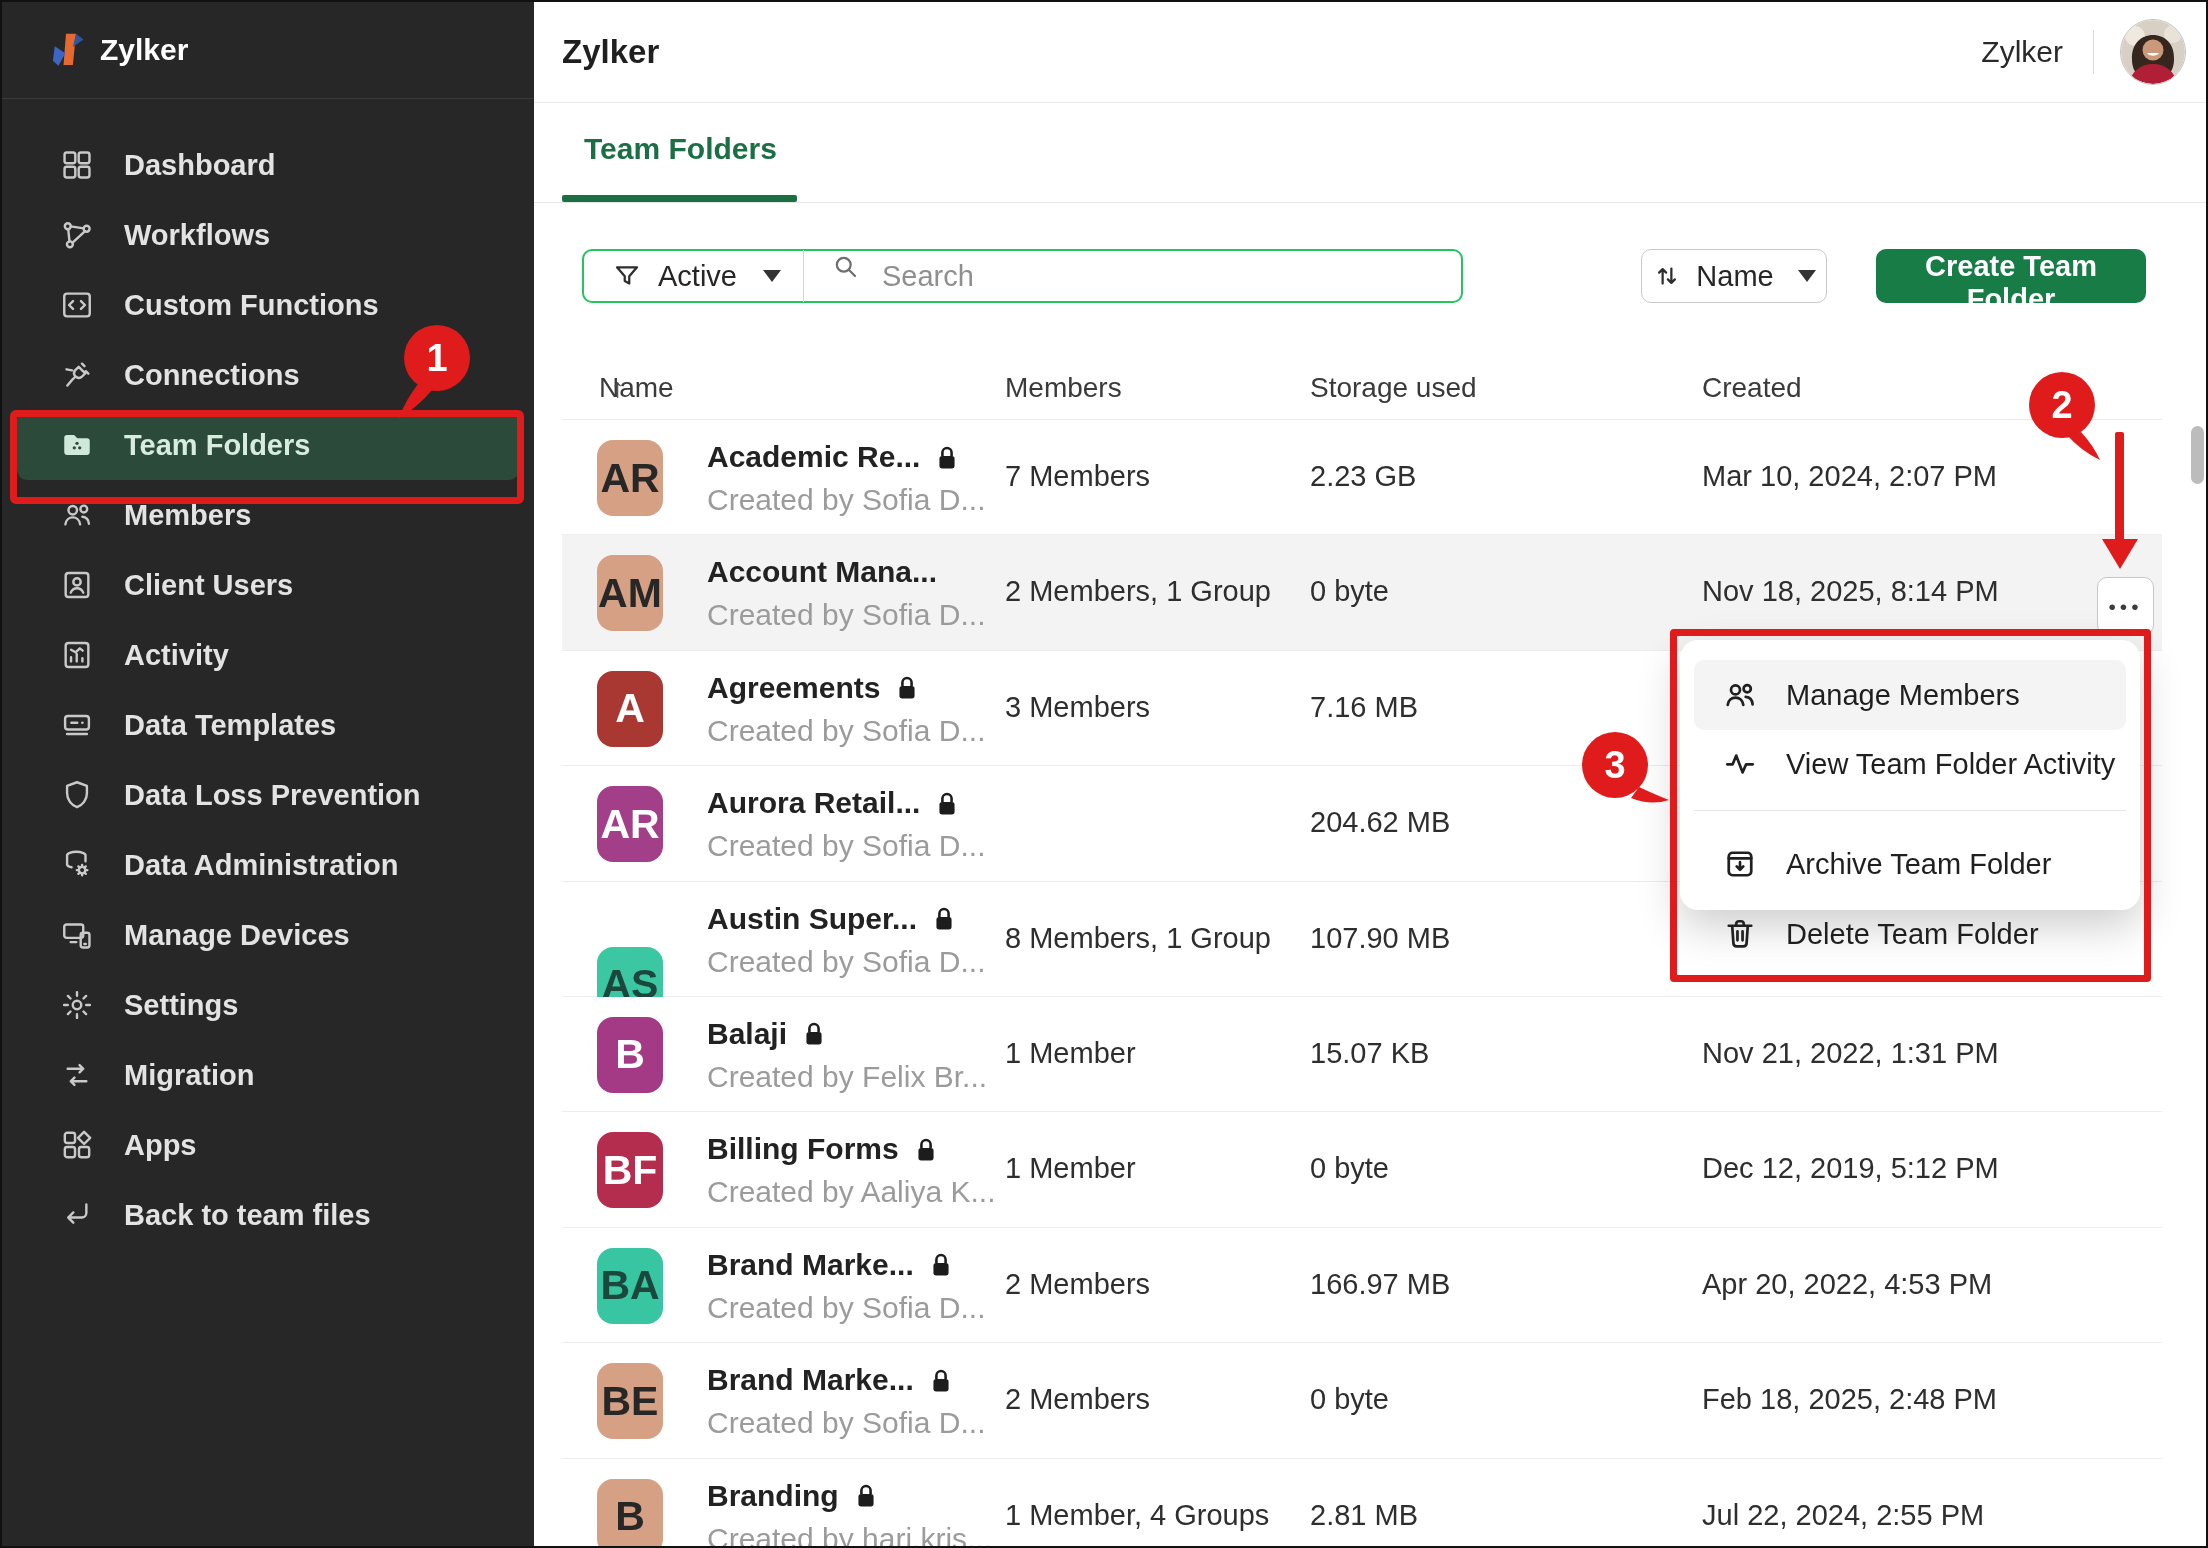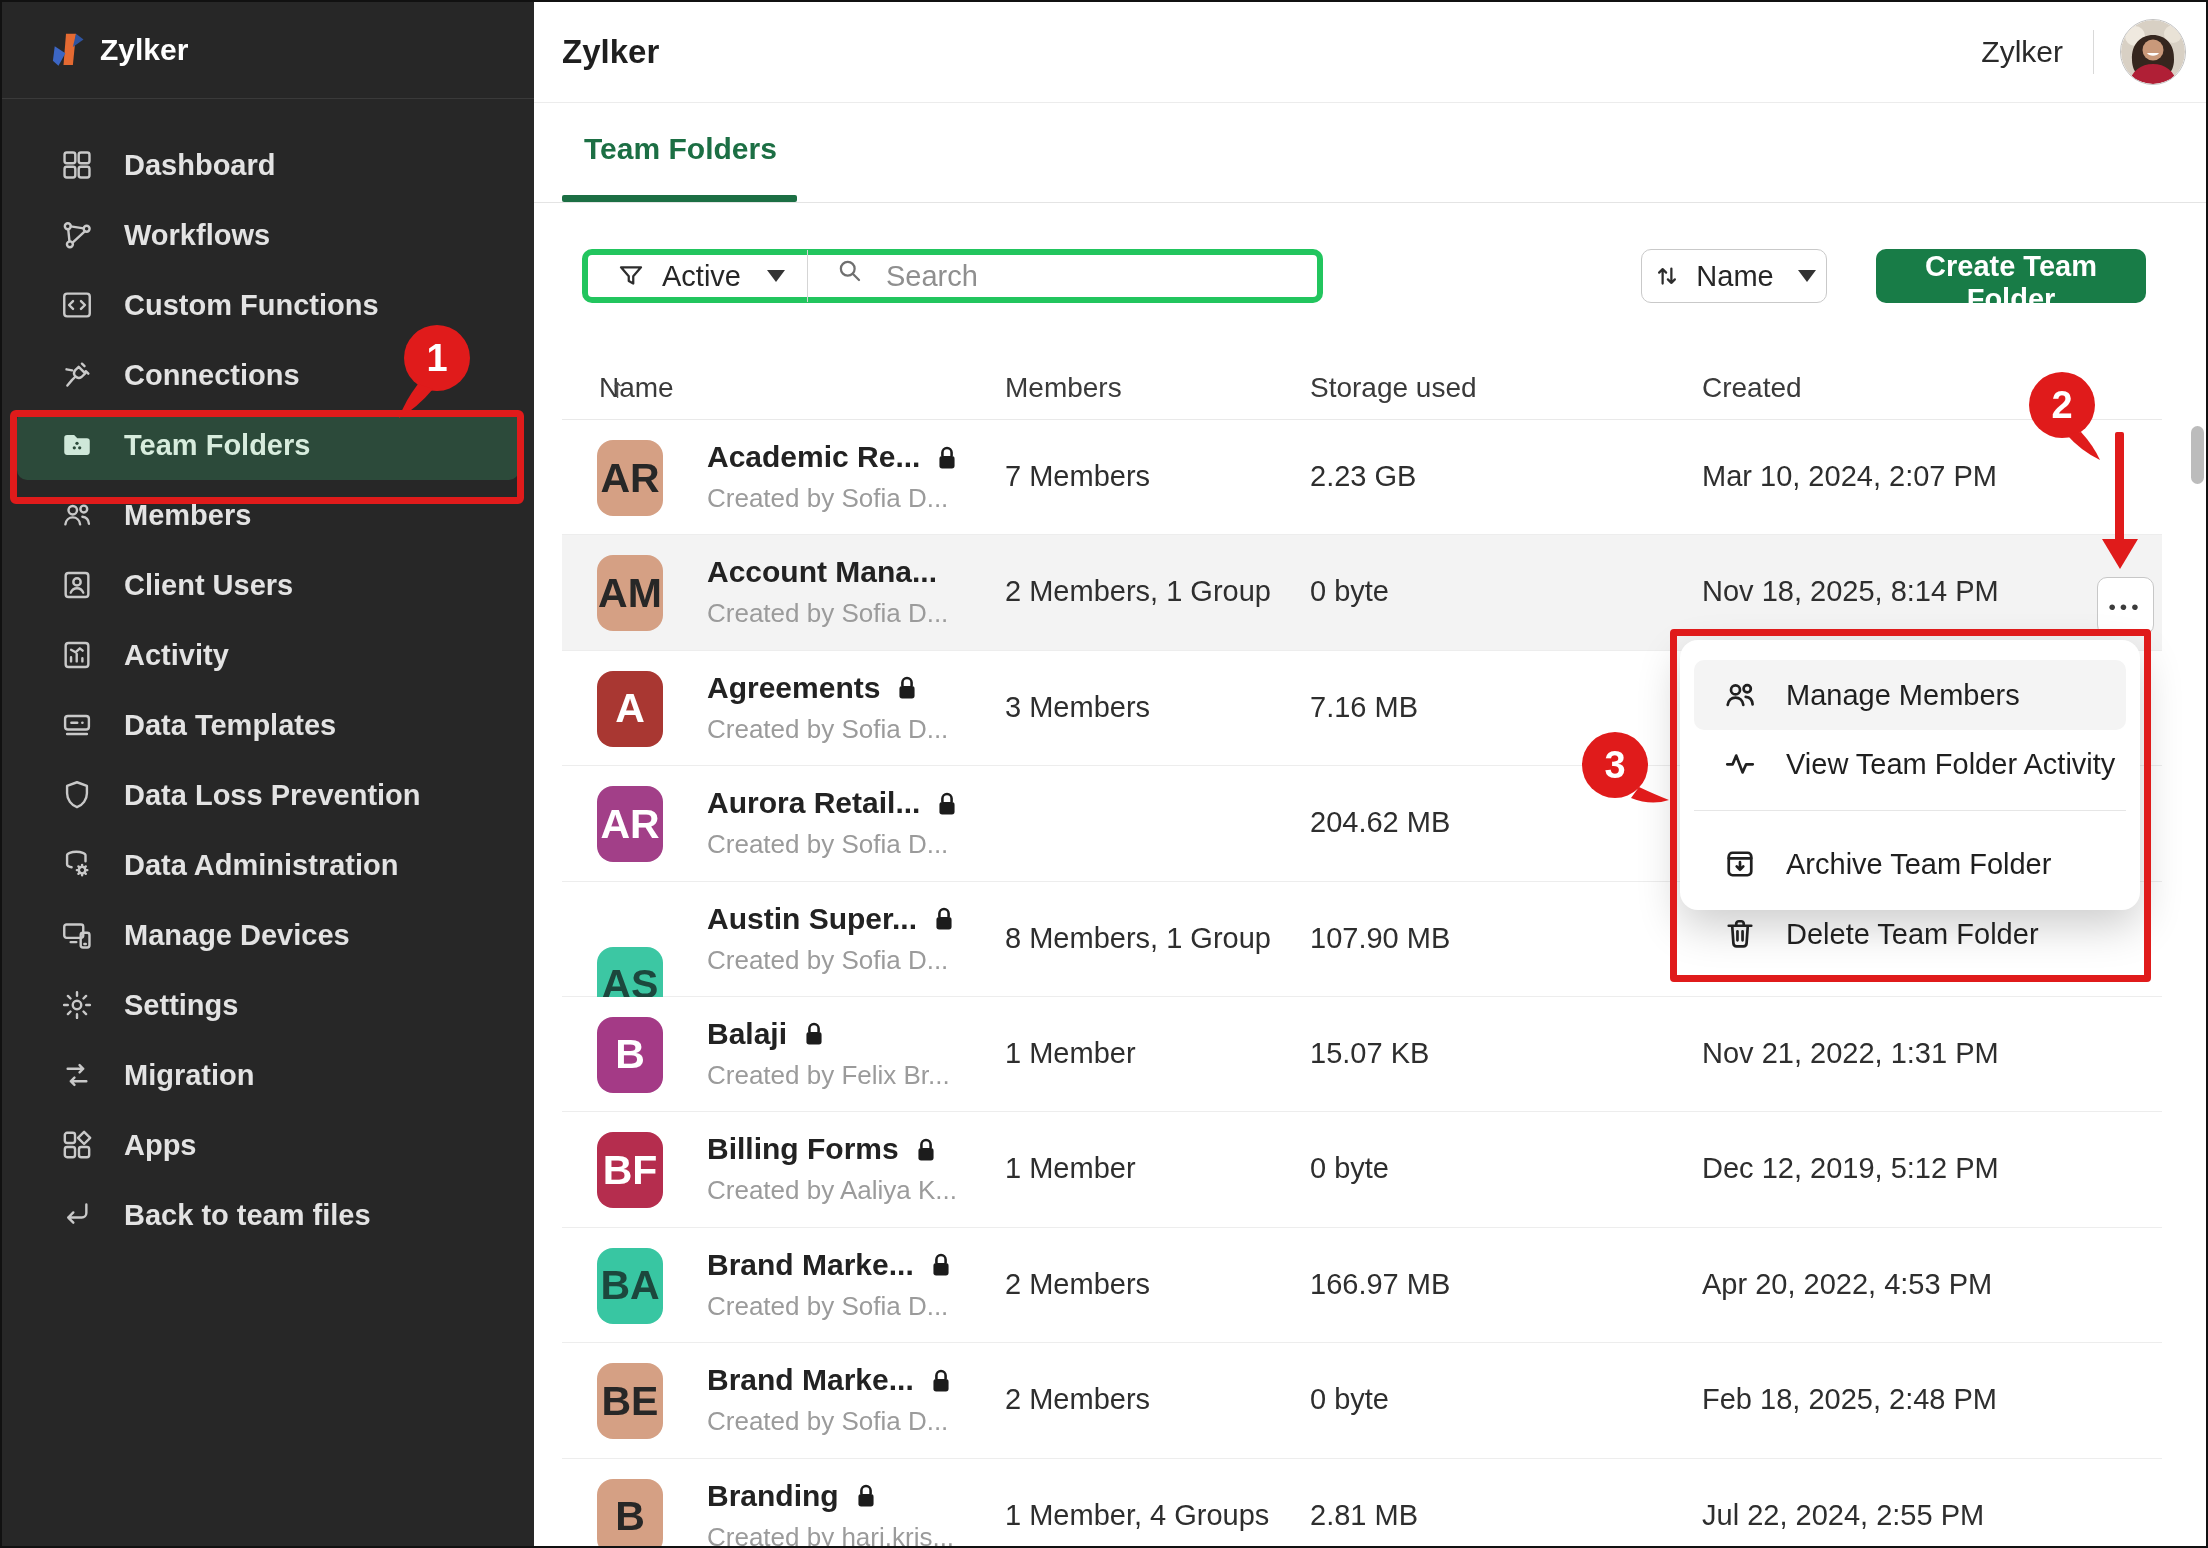--- a/index.html
+++ b/index.html
@@ -27,21 +27,21 @@
   .account-name{font-size:30px;color:#2a2a2a;}
   .account-divider{width:1px;height:44px;background:#d9d9d9;margin:0 26px 0 30px;}
   .avatar-photo{width:64px;height:64px;border-radius:50%;margin-right:20px;overflow:hidden;border:1px solid #c2c2c2;flex:none;}
   .avatar-photo svg{width:64px;height:64px;display:block;}
 
   .tabbar{position:absolute;top:100px;left:0;right:0;height:100px;border-bottom:1px solid #e4e4e4;}
   .tab{position:absolute;left:50px;top:0;line-height:94px;font-size:30px;font-weight:bold;color:#1c6f44;cursor:pointer;}
   .tab-underline{position:absolute;left:28px;top:93px;width:235px;height:7px;background:#1c6f44;border-radius:2px;}
 
   .toolbar{position:absolute;top:247px;left:48px;right:60px;height:54px;}
-  .filter-box{position:absolute;left:0;top:0;width:741px;height:54px;border:6px solid #22c55e;border-radius:10px;
+  .filter-box{position:absolute;left:0;top:0;width:881px;height:54px;border:2px solid #22c55e;border-radius:10px;
               display:flex;align-items:center;box-sizing:border-box;background:#fff;}
   .filter-left{display:flex;align-items:center;gap:16px;padding:0 22px 0 28px;cursor:pointer;height:100%;}
   .tool-icon{display:inline-flex;color:#2d2d2d;}
   .tool-icon svg{width:30px;height:30px;}
   .filter-label{font-size:29px;color:#262626;}
   .caret{width:0;height:0;border-left:9px solid transparent;border-right:9px solid transparent;border-top:12px solid #333;margin-left:10px;}
   .filter-sep{width:1px;height:52px;background:#d5d5d5;}
   .search-area{display:flex;gap:20px;padding-left:26px;flex:1;height:100%;}
   .search-input{border:none;outline:none;font-size:29px;color:#333;flex:1;font-family:"Liberation Sans",sans-serif;background:transparent;}
   .search-input::placeholder{color:#8f8f8f;}
@@ -60,21 +60,21 @@
   .sort-arrow{margin-left:12px;font-size:27px;color:#4a4a4a;}
 
   .rows{position:absolute;top:417px;left:28px;width:1600px;border-top:1px solid #e9e9e9;}
   .trow{position:relative;height:115.4px;border-bottom:1px solid #ededed;background:#fff;box-sizing:border-box;}
   .trow.highlighted{background:#f3f3f3;}
   .avatar{position:absolute;left:35px;top:20px;width:66px;height:76px;border-radius:16px;
           display:flex;align-items:center;justify-content:center;font-size:41px;font-weight:600;}
   .nameblock{position:absolute;left:145px;top:20px;}
   .fname{font-size:30px;font-weight:600;color:#222;display:flex;align-items:center;gap:16px;}
   .lock{display:inline-flex;margin-top:2px;}
-  .createdby{margin-top:9px;font-size:26px;color:#9b9b9b;}
+  .createdby{margin-top:9px;font-size:30px;color:#9b9b9b;}
   .cell{position:absolute;top:0;height:100%;line-height:113px;font-size:29px;color:#2e2e2e;}
   .c-members{left:443px;} .c-storage{left:748px;} .c-created{left:1140px;}
   .more-btn{position:absolute;left:1535px;top:42px;width:57px;height:58px;background:#fff;border:1px solid #c7c7c7;
             border-radius:10px;display:none;cursor:pointer;align-items:center;justify-content:center;}
   .more-btn span{font-size:21px;letter-spacing:4px;color:#3c3c3c;line-height:1;}
   .trow.has-more .more-btn{display:flex;}
 
   
   .ctx-menu{position:absolute;left:1678px;top:638px;width:460px;height:270px;background:#fff;border-radius:18px;
             box-shadow:0 16px 44px rgba(0,0,0,.20);z-index:5;}

